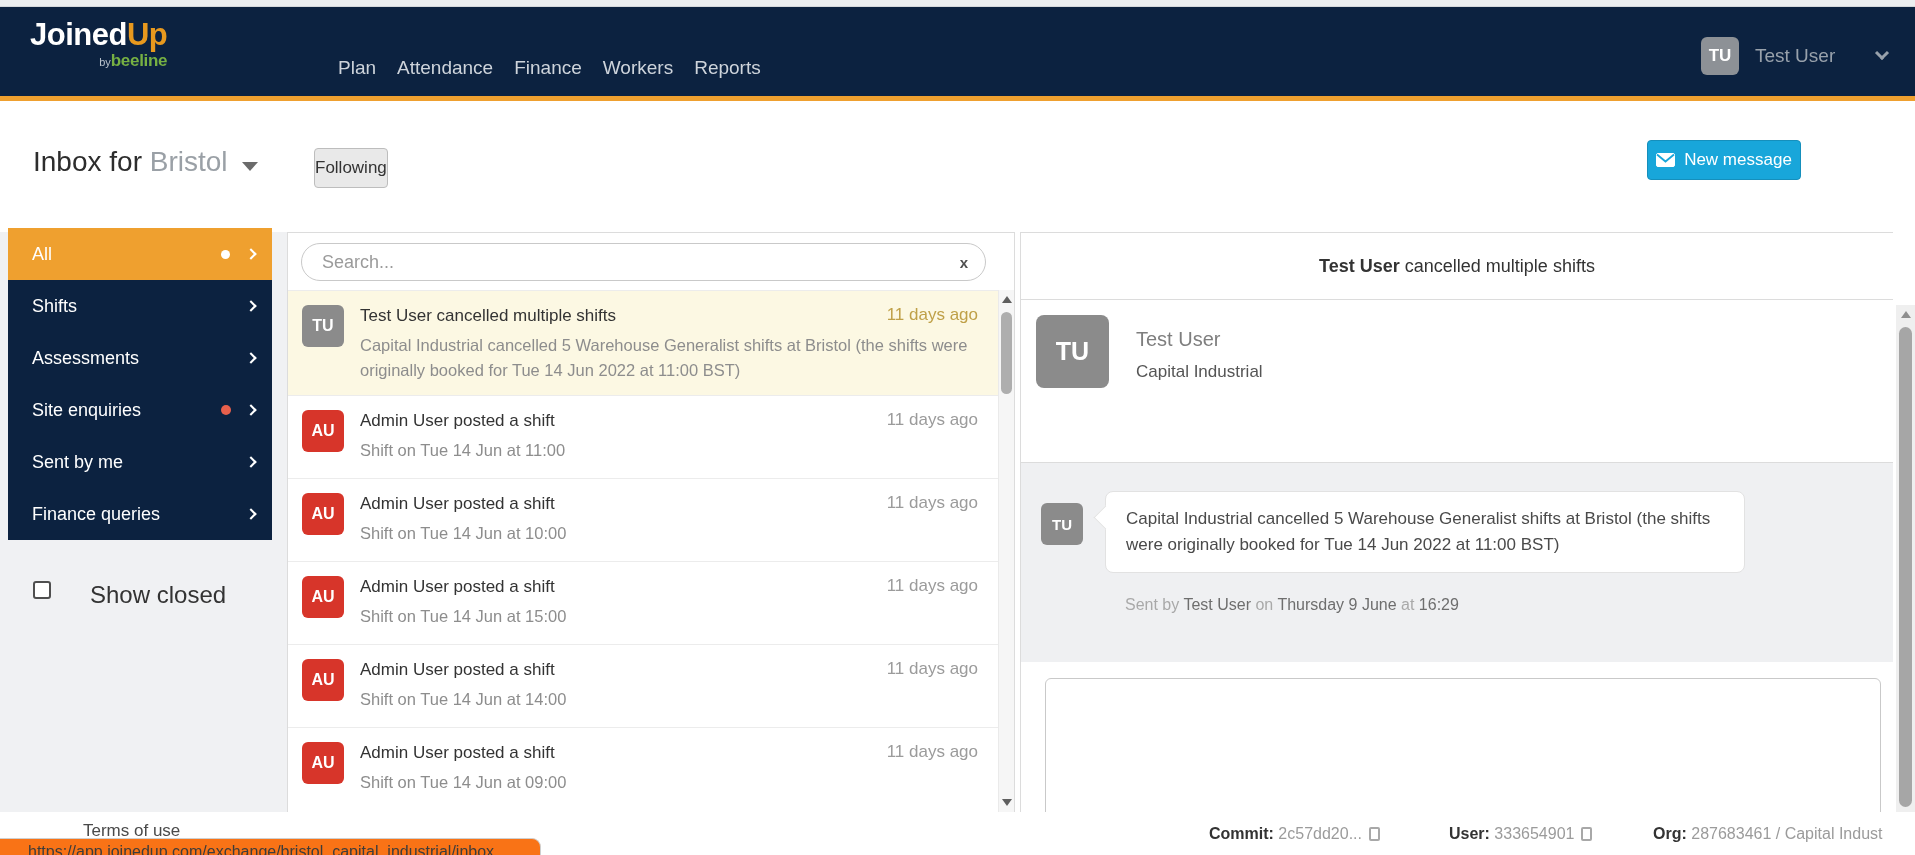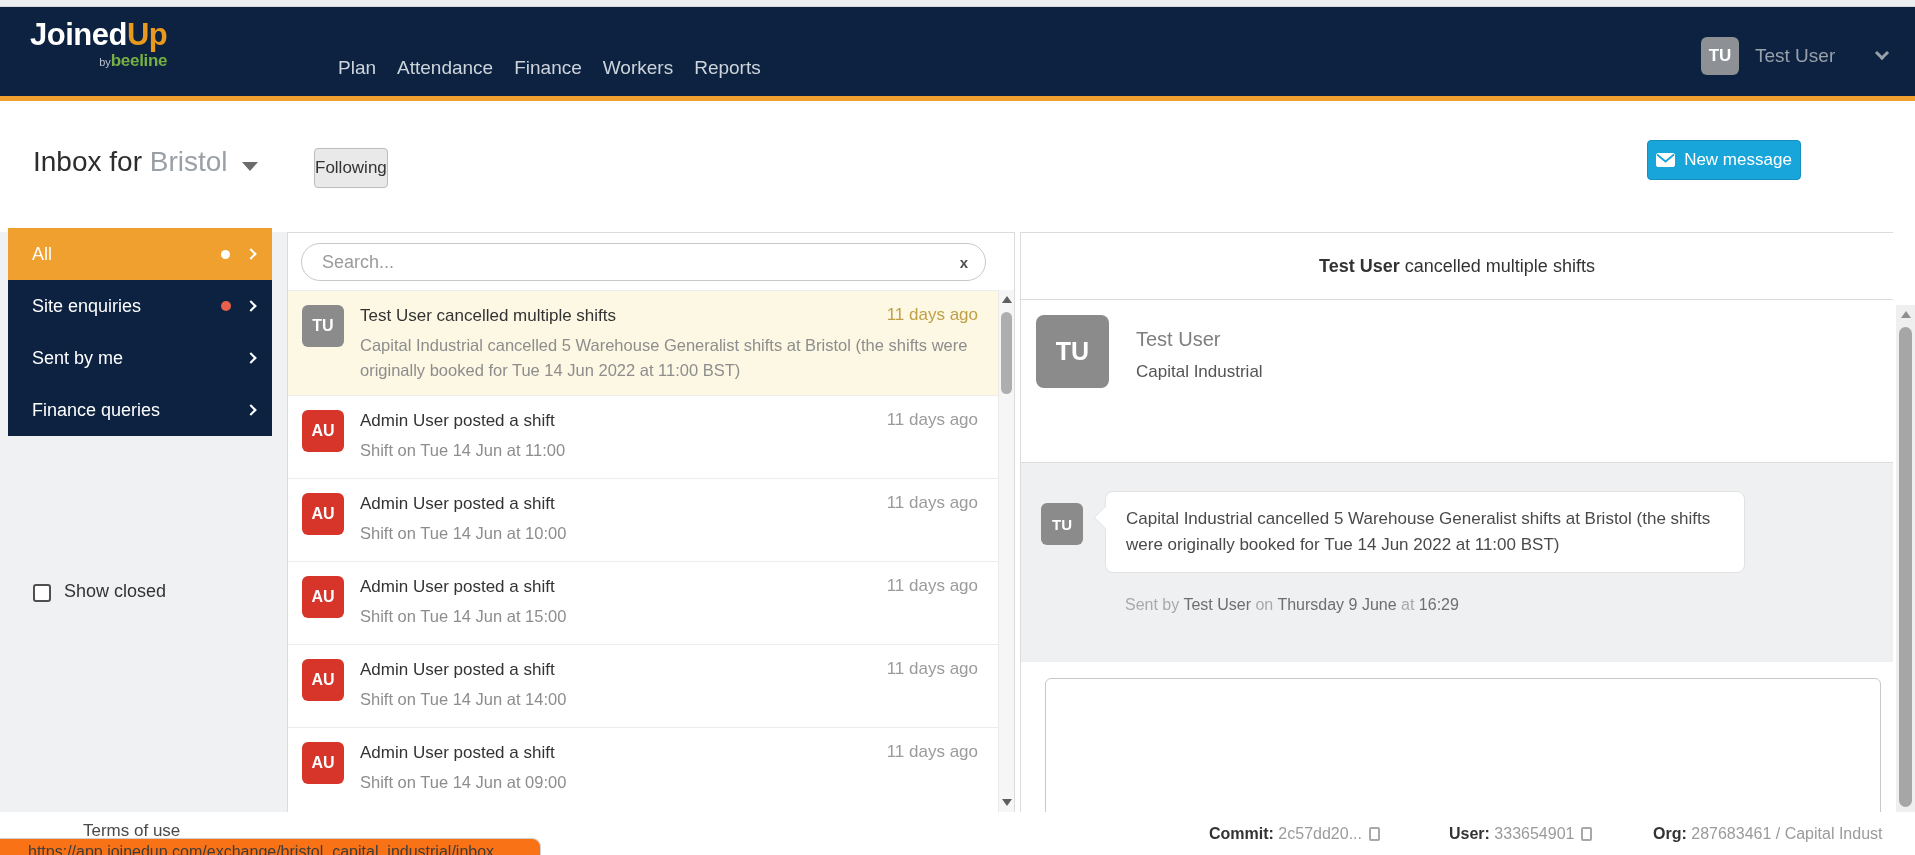--- a/index.html
+++ b/index.html
@@ -62,22 +62,22 @@
   .sidebar { position:absolute; left:8px; top:228px; width:264px; background:#0c2240; }
   .side-item { height:52px; display:flex; align-items:center; padding:0 17px 0 24px;
     color:#fff; font-size:18px; cursor:pointer; }
   .side-item.active { background:#efa02f; }
   .side-spacer { flex:1; }
   .dot-white { width:9px; height:9px; border-radius:50%; background:#fff; margin-right:17px; }
   .dot-salmon { width:10px; height:10px; border-radius:50%; background:#e8604c; margin-right:16px; }
   .chev-right { width:8px; height:8px; border-right:2.5px solid #fff; border-bottom:2.5px solid #fff;
     transform:rotate(-45deg); flex-shrink:0; }
 
-  .show-closed { position:absolute; left:33px; top:581px; display:flex; align-items:flex-end;
-    font-size:18px; color:#333; cursor:pointer; }
+  .show-closed { position:absolute; left:33px; top:581px; display:flex; align-items:flex-start;
+    font-size:24px; color:#333; cursor:pointer;gap:26px; }
   .checkbox { width:18px; height:18px; border:2px solid #4f4f4f; border-radius:3px; background:#fff; margin-right:13px; }
 
   
   .list-panel { position:absolute; left:287px; top:232px; width:728px; height:580px;
     background:#fff; border:1px solid #dcdcdc; border-bottom:none; }
   .search-wrap { padding:10px 28px 9px 13px; }
   .search-pill { position:relative; height:38px; border:1px solid #c9c9c9; border-radius:19px; background:#fff; }
   .search-pill input { width:100%; height:100%; border:none; outline:none; background:transparent;
     padding:0 44px 0 20px; font-size:18px; color:#333; font-family:inherit; border-radius:19px; }
   .search-pill input::placeholder { color:#9b9b9b; opacity:1; }
@@ -206,20 +206,30 @@
 <div class="left-col"></div>
 
 <div class="sidebar">
   <div class="side-item active">
     <span>All</span>
     <span class="side-spacer"></span>
     <span class="dot-white"></span>
     <span class="chev-right"></span>
   </div>
   <div class="side-item">
+    <span>Shifts</span>
+    <span class="side-spacer"></span>
+    <span class="chev-right"></span>
+  </div>
+  <div class="side-item">
+    <span>Assessments</span>
+    <span class="side-spacer"></span>
+    <span class="chev-right"></span>
+  </div>
+  <div class="side-item">
     <span>Site enquiries</span>
     <span class="side-spacer"></span>
     <span class="dot-salmon"></span>
     <span class="chev-right"></span>
   </div>
   <div class="side-item">
     <span>Sent by me</span>
     <span class="side-spacer"></span>
     <span class="chev-right"></span>
   </div>

